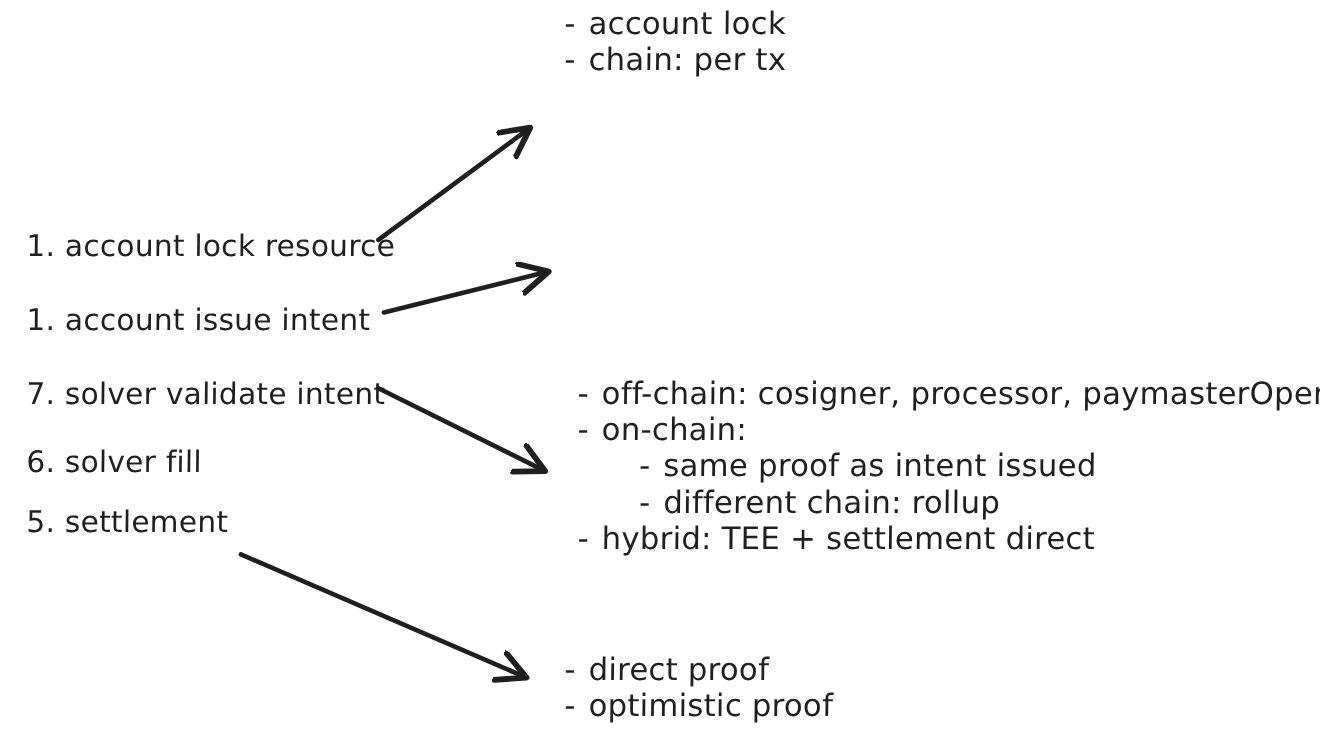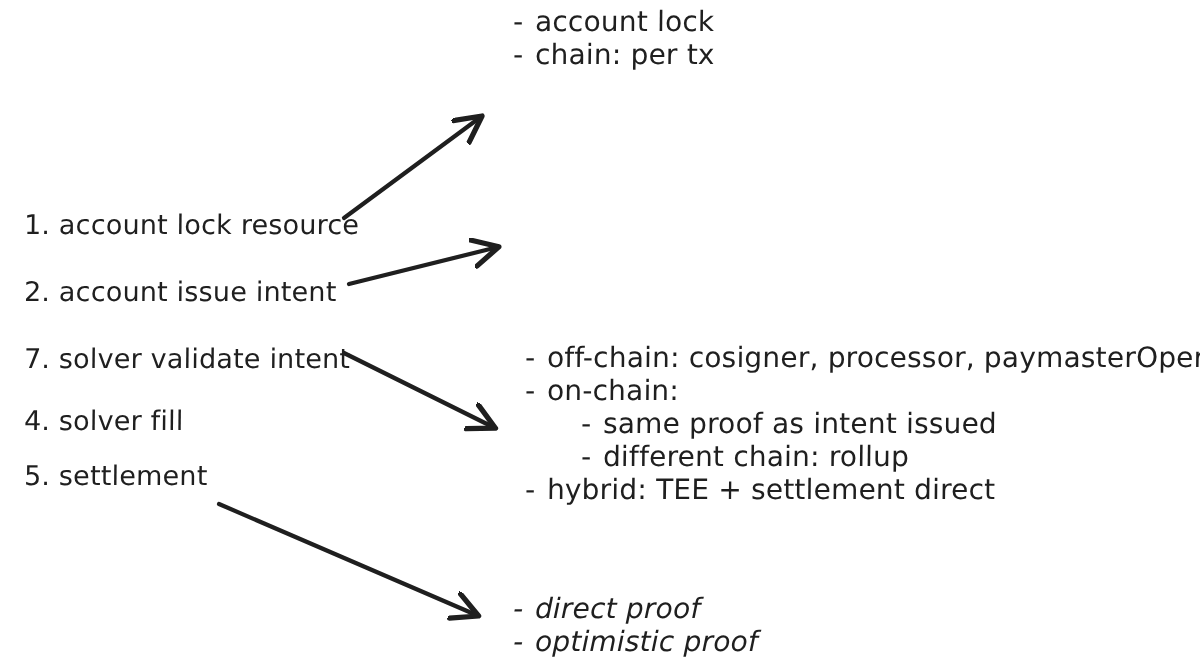--- a/index.html
+++ b/index.html
@@ -87,23 +87,23 @@
     <g id="arrows-group" stroke="#1f1f1f" stroke-width="4.2" fill="none" stroke-linecap="round" marker-end="url(#head)">
         <line x1="344" y1="218" x2="478" y2="119"></line>
         <line x1="349" y1="284" x2="494" y2="248"></line>
         <line x1="344" y1="353" x2="491" y2="426"></line>
         <line x1="219" y1="504" x2="474" y2="614"></line>
       </g>
   </svg>
 
   <div class="steps">
     <div class="step" style="top:208px">1. account lock resource</div>
-    <div class="step" style="top:275px">2. account issue intent</div>
+    <div class="step" style="top:275px">1. account issue intent</div>
     <div class="step" style="top:342px">7. solver validate intent</div>
-    <div class="step" style="top:404px">4. solver fill</div>
+    <div class="step" style="top:404px">6. solver fill</div>
     <div class="step" style="top:459px">5. settlement</div>
   </div>
 
   <div class="bullet-group" style="left:500px; top:5px;">
     <div class="line">
       <span class="dash">-</span><span>account lock</span>
     </div>
     <div class="line">
       <span class="dash">-</span><span>chain: per tx</span>
     </div>
@@ -121,21 +121,21 @@
       <span class="dash">-</span><span>same proof as intent issued</span>
     </div>
     <div class="line sub">
       <span class="dash">-</span><span>different chain: rollup</span>
     </div>
     <div class="line">
       <span class="dash">-</span><span>hybrid: TEE + settlement direct</span>
     </div>
   </div>
 
-  <div class="bullet-group" style="left:500px; top:592px;font-style:italic;">
+  <div class="bullet-group" style="left:500px; top:592px;">
     <div class="line">
       <span class="dash">-</span><span>direct proof</span>
     </div>
     <div class="line">
       <span class="dash">-</span><span>optimistic proof</span>
     </div>
   </div>
 
 </div>
 

